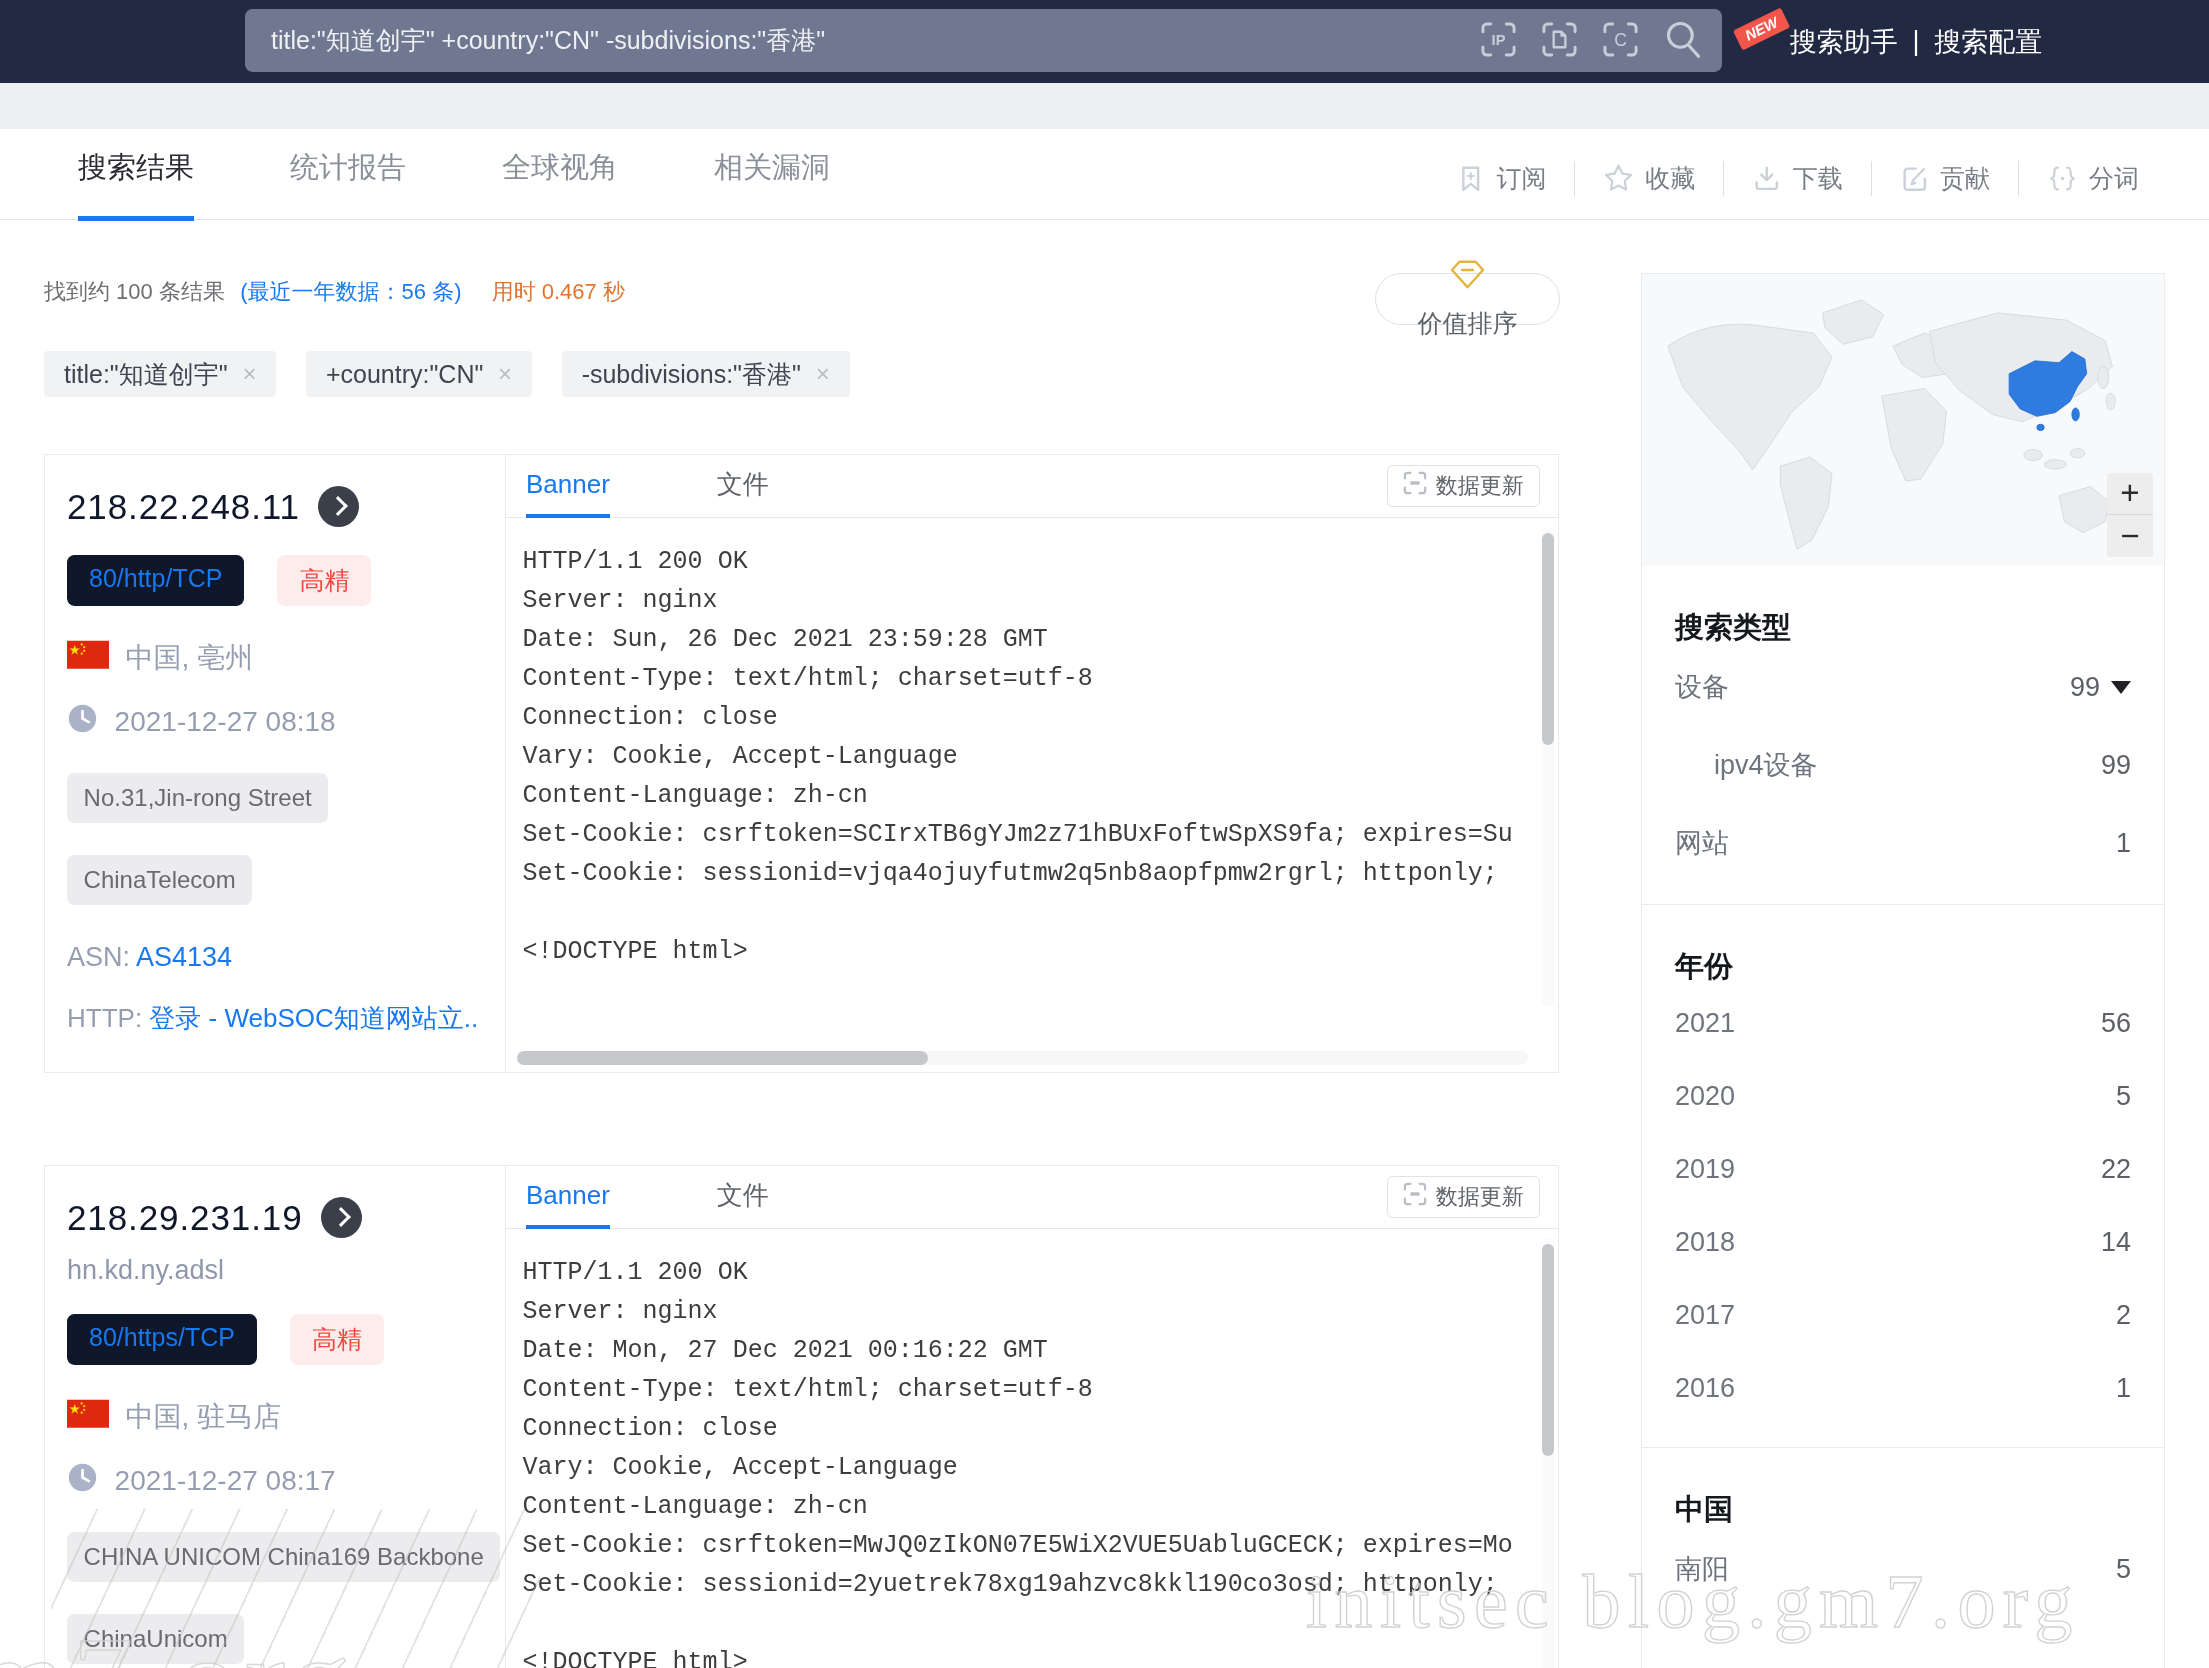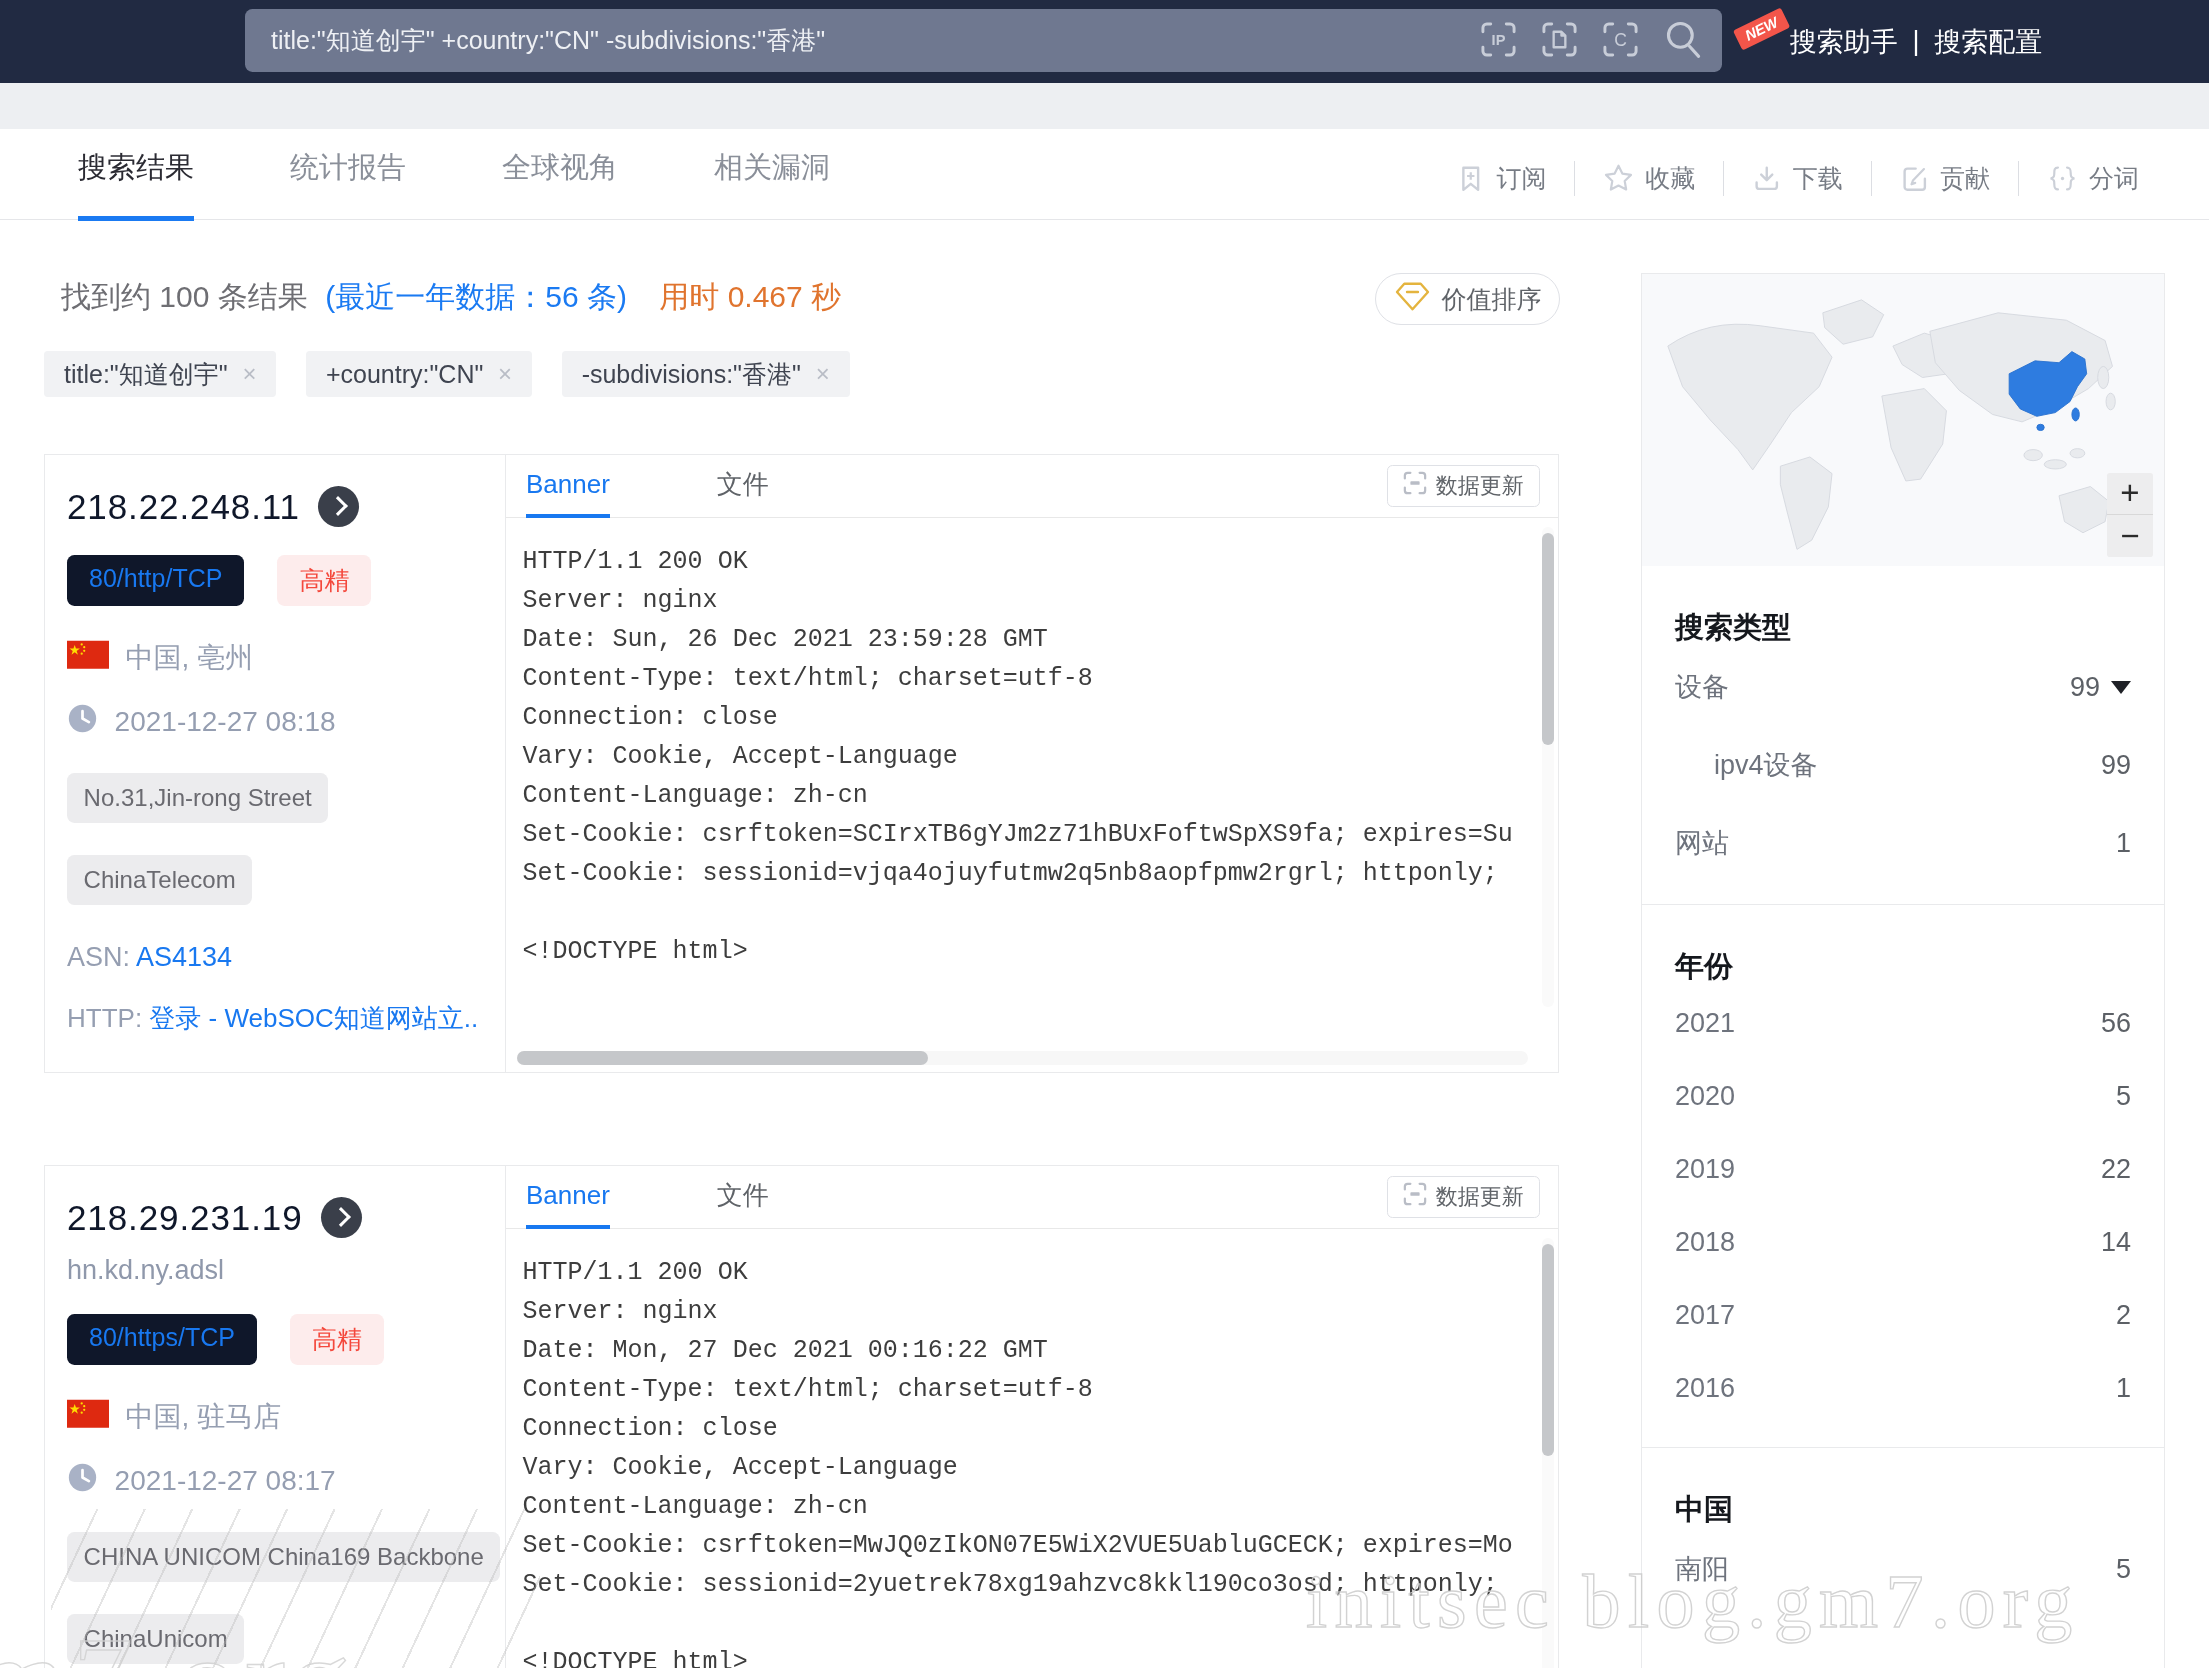--- a/index.html
+++ b/index.html
@@ -22,26 +22,26 @@
   .tab { font-size:29px; color:#8a8f99; padding-bottom:28px; cursor:pointer; }
   .tab.active { color:#2b2b33; border-bottom:5.5px solid #1a7af2; }
   .tabs-divider { position:absolute; top:219px; left:0; width:2209px; height:0.9px; background:#e5e6e9; }
 
   .actions-row { position:absolute; top:161px; right:42px; display:flex; align-items:center; z-index:2; }
   .action { display:flex; align-items:center; gap:11px; font-size:25px; color:#777c85; padding:0 28px; cursor:pointer; }
   .action svg { display:block; }
   .action-divider { width:0.9px; height:35px; background:#dcdee3; }
 
   
-  .summary { position:absolute; top:277px; left:44px; font-size:30px; white-space:nowrap;margin-left:17px; }
+  .summary { position:absolute; top:277px; left:44px; font-size:22px; white-space:nowrap; }
   .sum-gray { color:#6e6e73; }
   .sum-blue { color:#1a7af2; margin-left:9.2px; }
   .sum-orange { color:#e0742e; margin-left:24px; }
 
-  .sort-btn { position:absolute; left:1375px; top:273px; width:185px; height:52px; border:0.9px solid #dfe1e6; border-radius:26px; background:#fff; display:flex; align-items:center; justify-content:center; gap:11px; font-size:25px; color:#5f6368; cursor:pointer; }
+  .sort-btn { position:absolute; left:1375px; top:273px; width:185px; height:52px; border:0.9px solid #dfe1e6; border-radius:26px; background:#fff; display:flex; align-items:center; justify-content:center; gap:11px; font-size:25px; color:#5f6368; cursor:pointer;flex-direction:column; }
 
   
   .filters { position:absolute; top:351px; left:44px; display:flex; gap:29.5px; }
   .chip { background:#f1f2f4; border-radius:3.7px; height:46px; display:flex; align-items:center; padding:0 20px; font-size:25px; color:#3f4450; gap:14.8px; }
   .chip .x { color:#b9bdc6; font-size:24px; cursor:pointer; }
 
   
   .card { position:absolute; left:44px; width:1515px; background:#fff; border:0.9px solid #e9eaec; display:flex; }
   .card1 { top:454px; height:619px; }
   .card2 { top:1165px; height:646px; }

